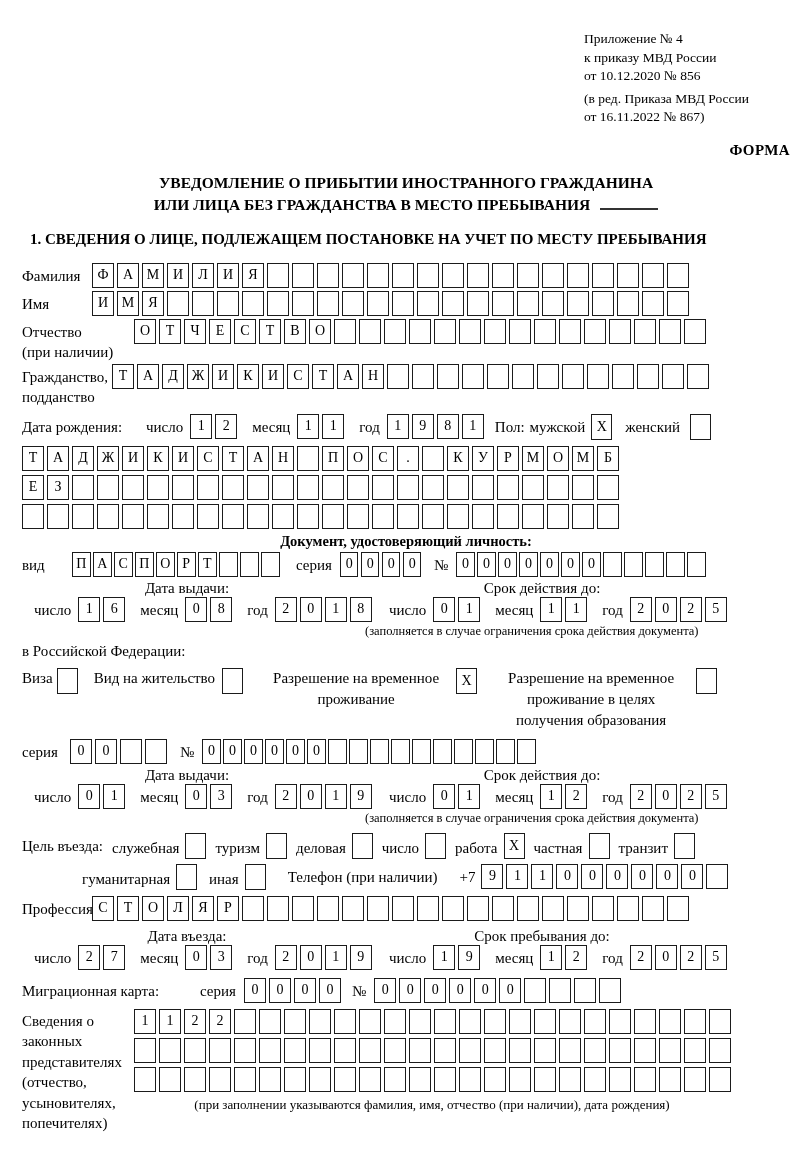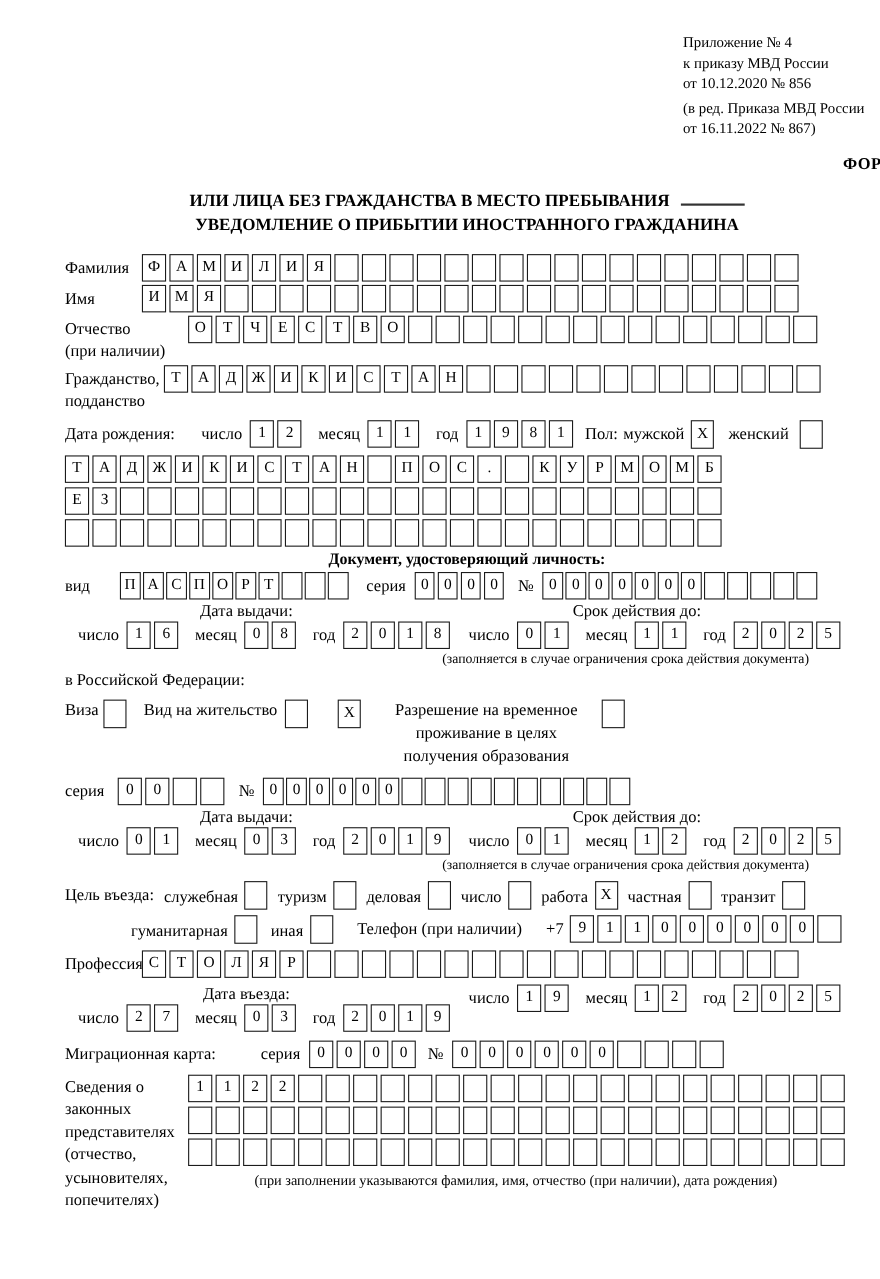--- a/index.html
+++ b/index.html
@@ -2,21 +2,21 @@
 <html><head>
 <meta charset="utf-8">
 <style>
   *{box-sizing:border-box;margin:0;padding:0}
   html,body{background:#fff}
   .page{
     width:800px;height:1163px;overflow:hidden;position:relative;
     background:#fff;color:#000;
     font-family:"Liberation Serif","DejaVu Serif",serif;
     font-size:15px;
-    padding:30px 10px 0 59px;
+    padding:30px 10px 0 22px;
   }
   .appendix{margin-left:562px;width:228px;font-size:13.5px;line-height:18.5px}
   .amendment{margin-top:4px}
   .form-label{margin-left:562px;width:206px;text-align:right;font-weight:700;margin-top:15px;font-size:15px;letter-spacing:.4px}
   .title{margin-top:13px;text-align:center;font-weight:700;font-size:15.5px;line-height:22px}
   .blank-line{display:inline-block;width:58px;height:14px;border-bottom:2px solid #333;margin-left:10px}
   .sec-heading{font-weight:700;font-size:15px;margin-top:15px;margin-left:8px}
   .row{display:flex;align-items:flex-start}
   .lbl{flex:none;padding-top:3px;line-height:20px}
   .boxrow{display:flex;flex:none}
@@ -54,24 +54,25 @@
     <div>к приказу МВД России</div>
     <div>от 10.12.2020 № 856</div>
     <div class="amendment">
       <div>(в ред. Приказа МВД России</div>
       <div>от 16.11.2022 № 867)</div>
     </div>
   </div>
   <div class="form-label">ФОРМА</div>
 
   <div class="title">
+    <div>УВЕДОМЛЕНИЕ О ПРИБЫТИИ ИНОСТРАННОГО ГРАЖДАНИНА</div>
     <div><span>ИЛИ ЛИЦА БЕЗ ГРАЖДАНСТВА В МЕСТО ПРЕБЫВАНИЯ</span><span class="blank-line"></span></div>
-    <div>УВЕДОМЛЕНИЕ О ПРИБЫТИИ ИНОСТРАННОГО ГРАЖДАНИНА</div>
-  </div>
-
+  </div>
+
+  <div class="sec-heading">1. СВЕДЕНИЯ О ЛИЦЕ, ПОДЛЕЖАЩЕМ ПОСТАНОВКЕ НА УЧЕТ ПО МЕСТУ ПРЕБЫВАНИЯ</div>
 
   <div class="row" style="margin-top:15px">
     <span class="lbl" style="width:70px">Фамилия</span>
     <div class="boxrow">
         <span class="box">Ф</span>
         <span class="box">А</span>
         <span class="box">М</span>
         <span class="box">И</span>
         <span class="box">Л</span>
         <span class="box">И</span>
@@ -395,20 +396,21 @@
   <div class="row" style="margin-top:4px">
     <div class="opt">
       <span class="opt-lbl">Виза</span>
       <span class="cb" style="margin-left:4px"></span>
     </div>
     <div class="opt" style="margin-left:16px">
       <span class="opt-lbl">Вид на жительство</span>
       <span class="cb"></span>
     </div>
     <div class="opt" style="margin-left:20px">
+      <span class="opt-lbl" style="max-width:186px">Разрешение на временное проживание</span>
       <span class="cb">X</span>
     </div>
     <div class="opt" style="margin-left:16px">
       <span class="opt-lbl" style="max-width:196px">Разрешение на временное проживание в целях получения образования</span>
       <span class="cb"></span>
     </div>
   </div>
 
   <div class="row" style="margin-top:8px">
     <span class="lbl" style="width:48px">серия</span>
@@ -591,20 +593,21 @@
           <span class="dg-label">год</span>
           <span class="dg-boxes">
             <span class="box">2</span>
             <span class="box">0</span>
             <span class="box">1</span>
             <span class="box">9</span>
           </span>
         </div>
     </div>
     <div class="date-col-right">
+      <div class="date-heading">Срок пребывания до:</div>
       <div class="dategroup">
           <span class="dg-label">число</span>
           <span class="dg-boxes">
             <span class="box">1</span>
             <span class="box">9</span>
           </span>
           <span class="dg-label">месяц</span>
           <span class="dg-boxes">
             <span class="box">1</span>
             <span class="box">2</span>

